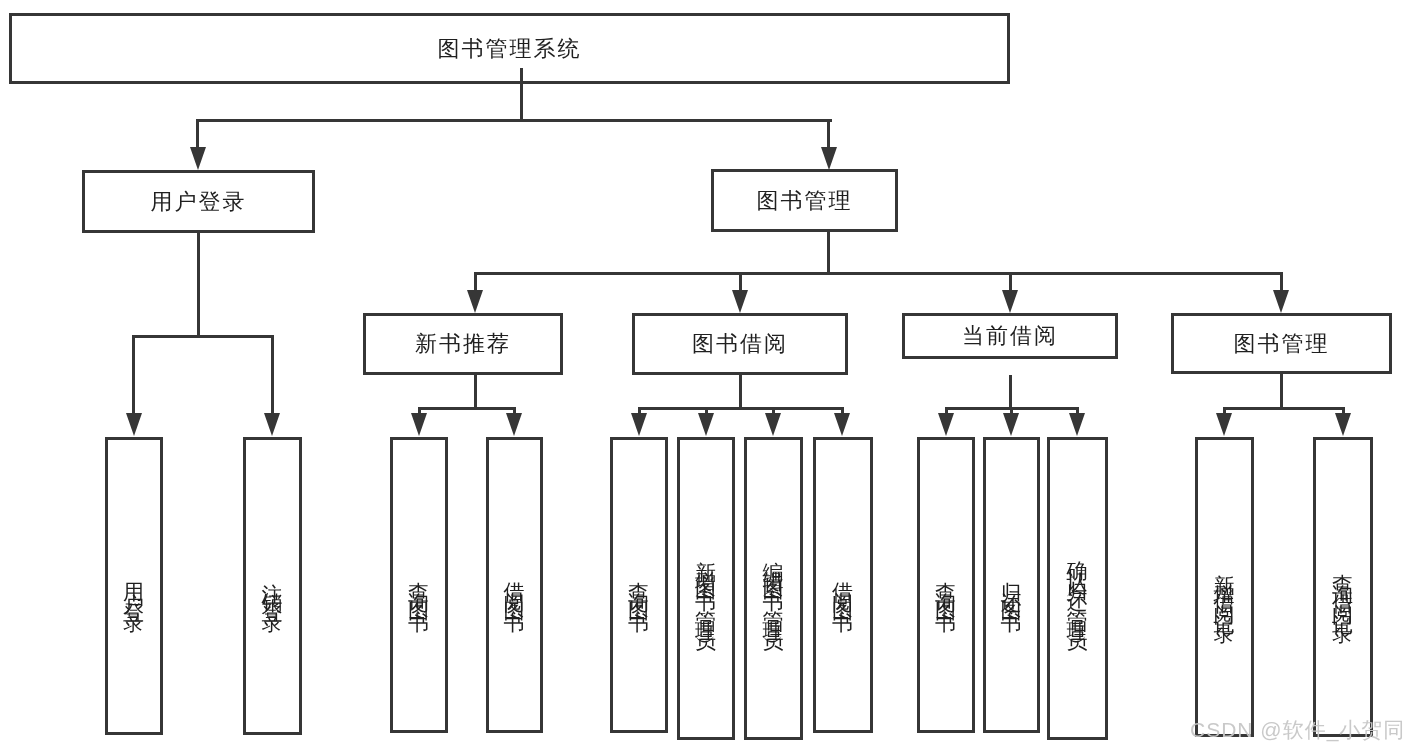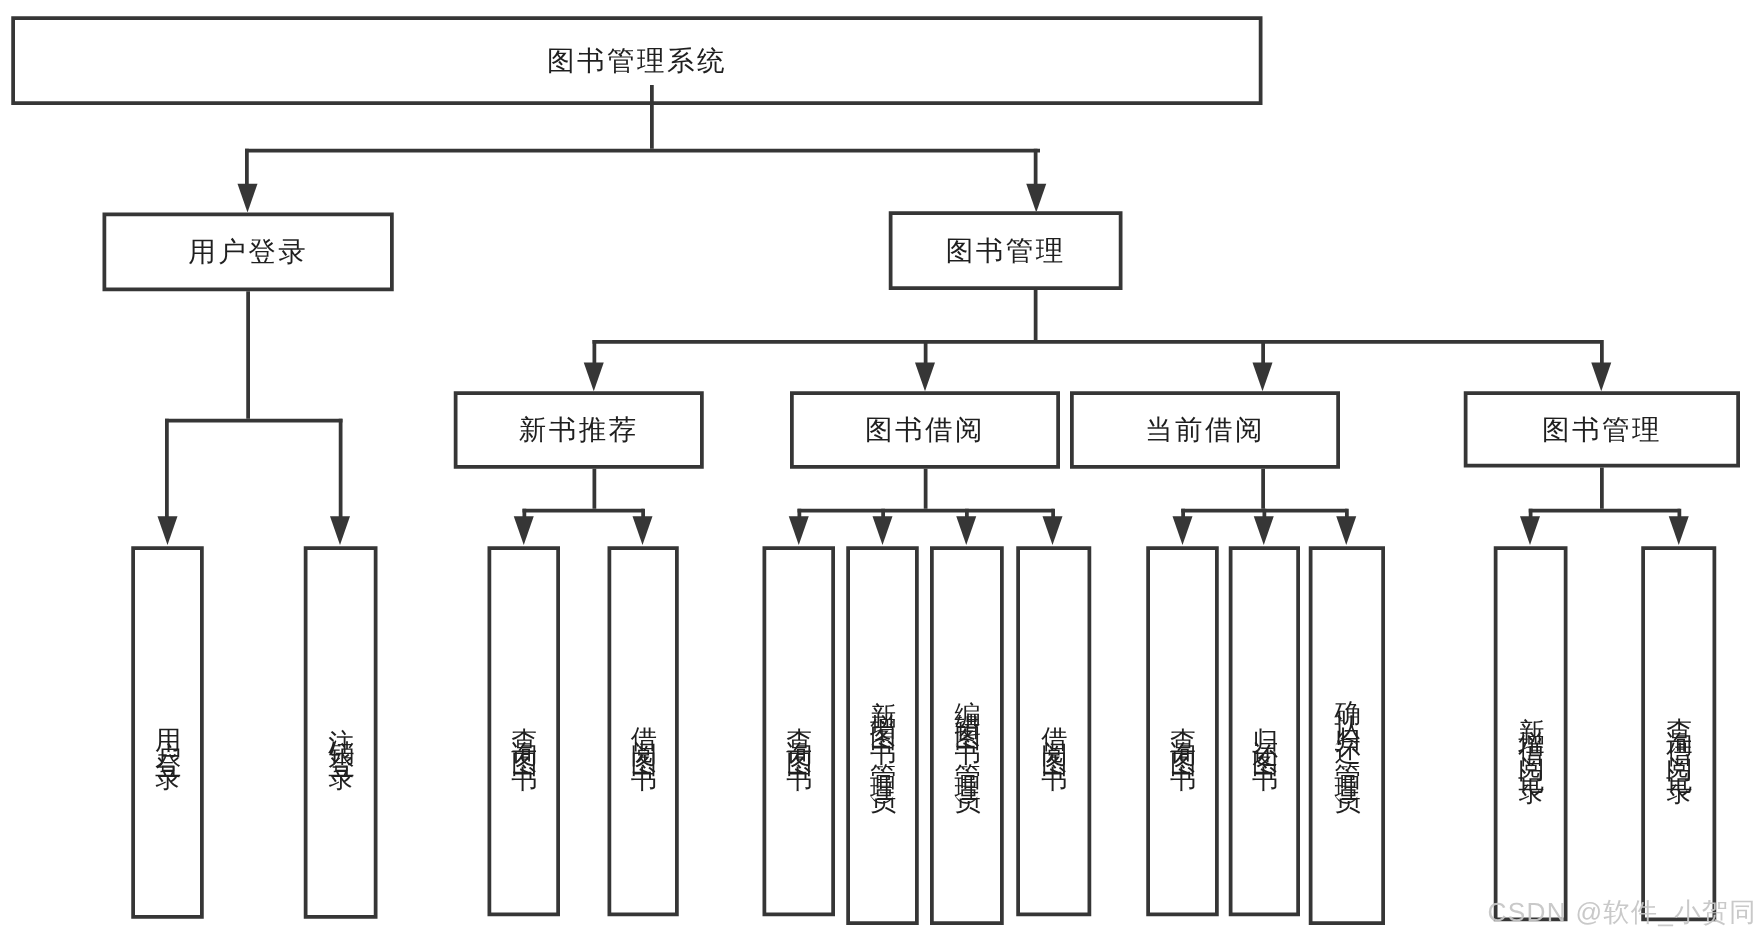--- a/index.html
+++ b/index.html
@@ -94,21 +94,21 @@
   <div class="arrow" style="left:1002px;top:290px;"></div>
   <div class="edge v" style="left:1280px;top:272px;height:20px;"></div>
   <div class="arrow" style="left:1273px;top:290px;"></div>
 
   <div class="node hnode" style="left:363px;top:313px;width:200px;height:62px;">
     <span>新书推荐</span>
   </div>
   <div class="node hnode" style="left:632px;top:313px;width:216px;height:62px;">
     <span>图书借阅</span>
   </div>
-  <div class="node hnode" style="left:856px;top:313px;width:216px;height:62px;">
+  <div class="node hnode" style="left:902px;top:313px;width:216px;height:46px;">
     <span>当前借阅</span>
   </div>
   <div class="node hnode" style="left:1171px;top:313px;width:221px;height:61px;">
     <span>图书管理</span>
   </div>
 
   <div class="edge v" style="left:474px;top:375px;height:32px;"></div>
   <div class="edge h" style="left:418px;top:407px;width:97px;"></div>
   <div class="edge v" style="left:418px;top:407px;height:9px;"></div>
   <div class="arrow" style="left:411px;top:413px;"></div>

